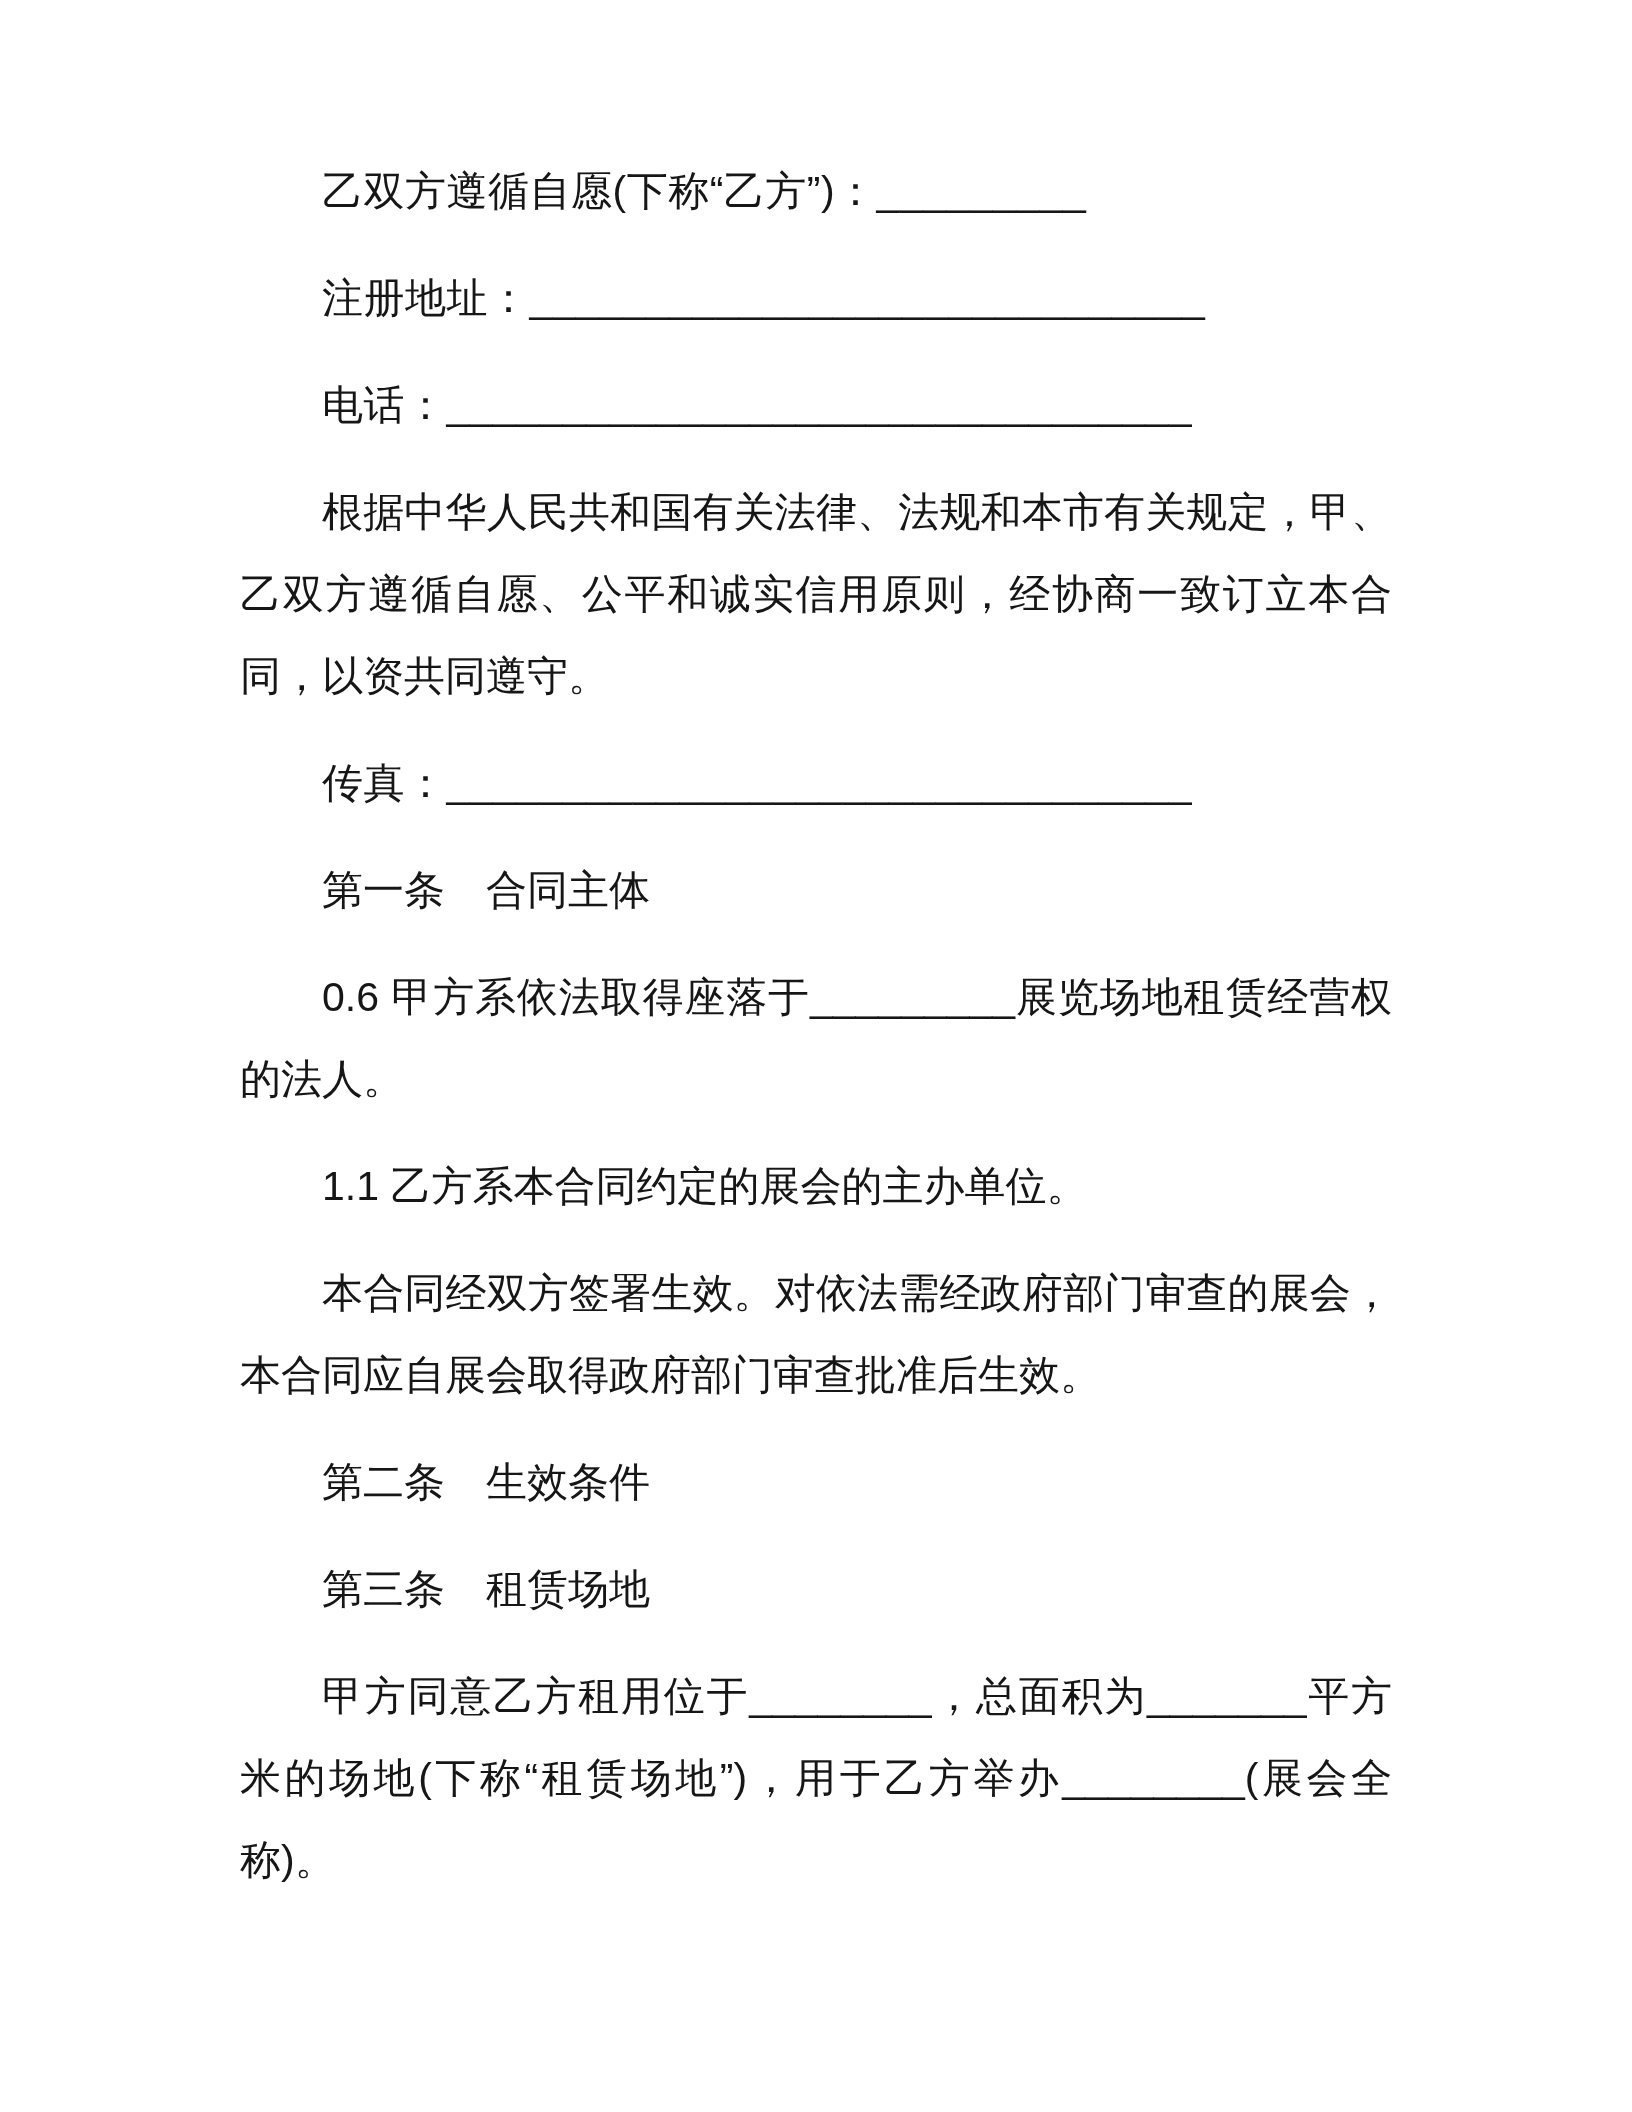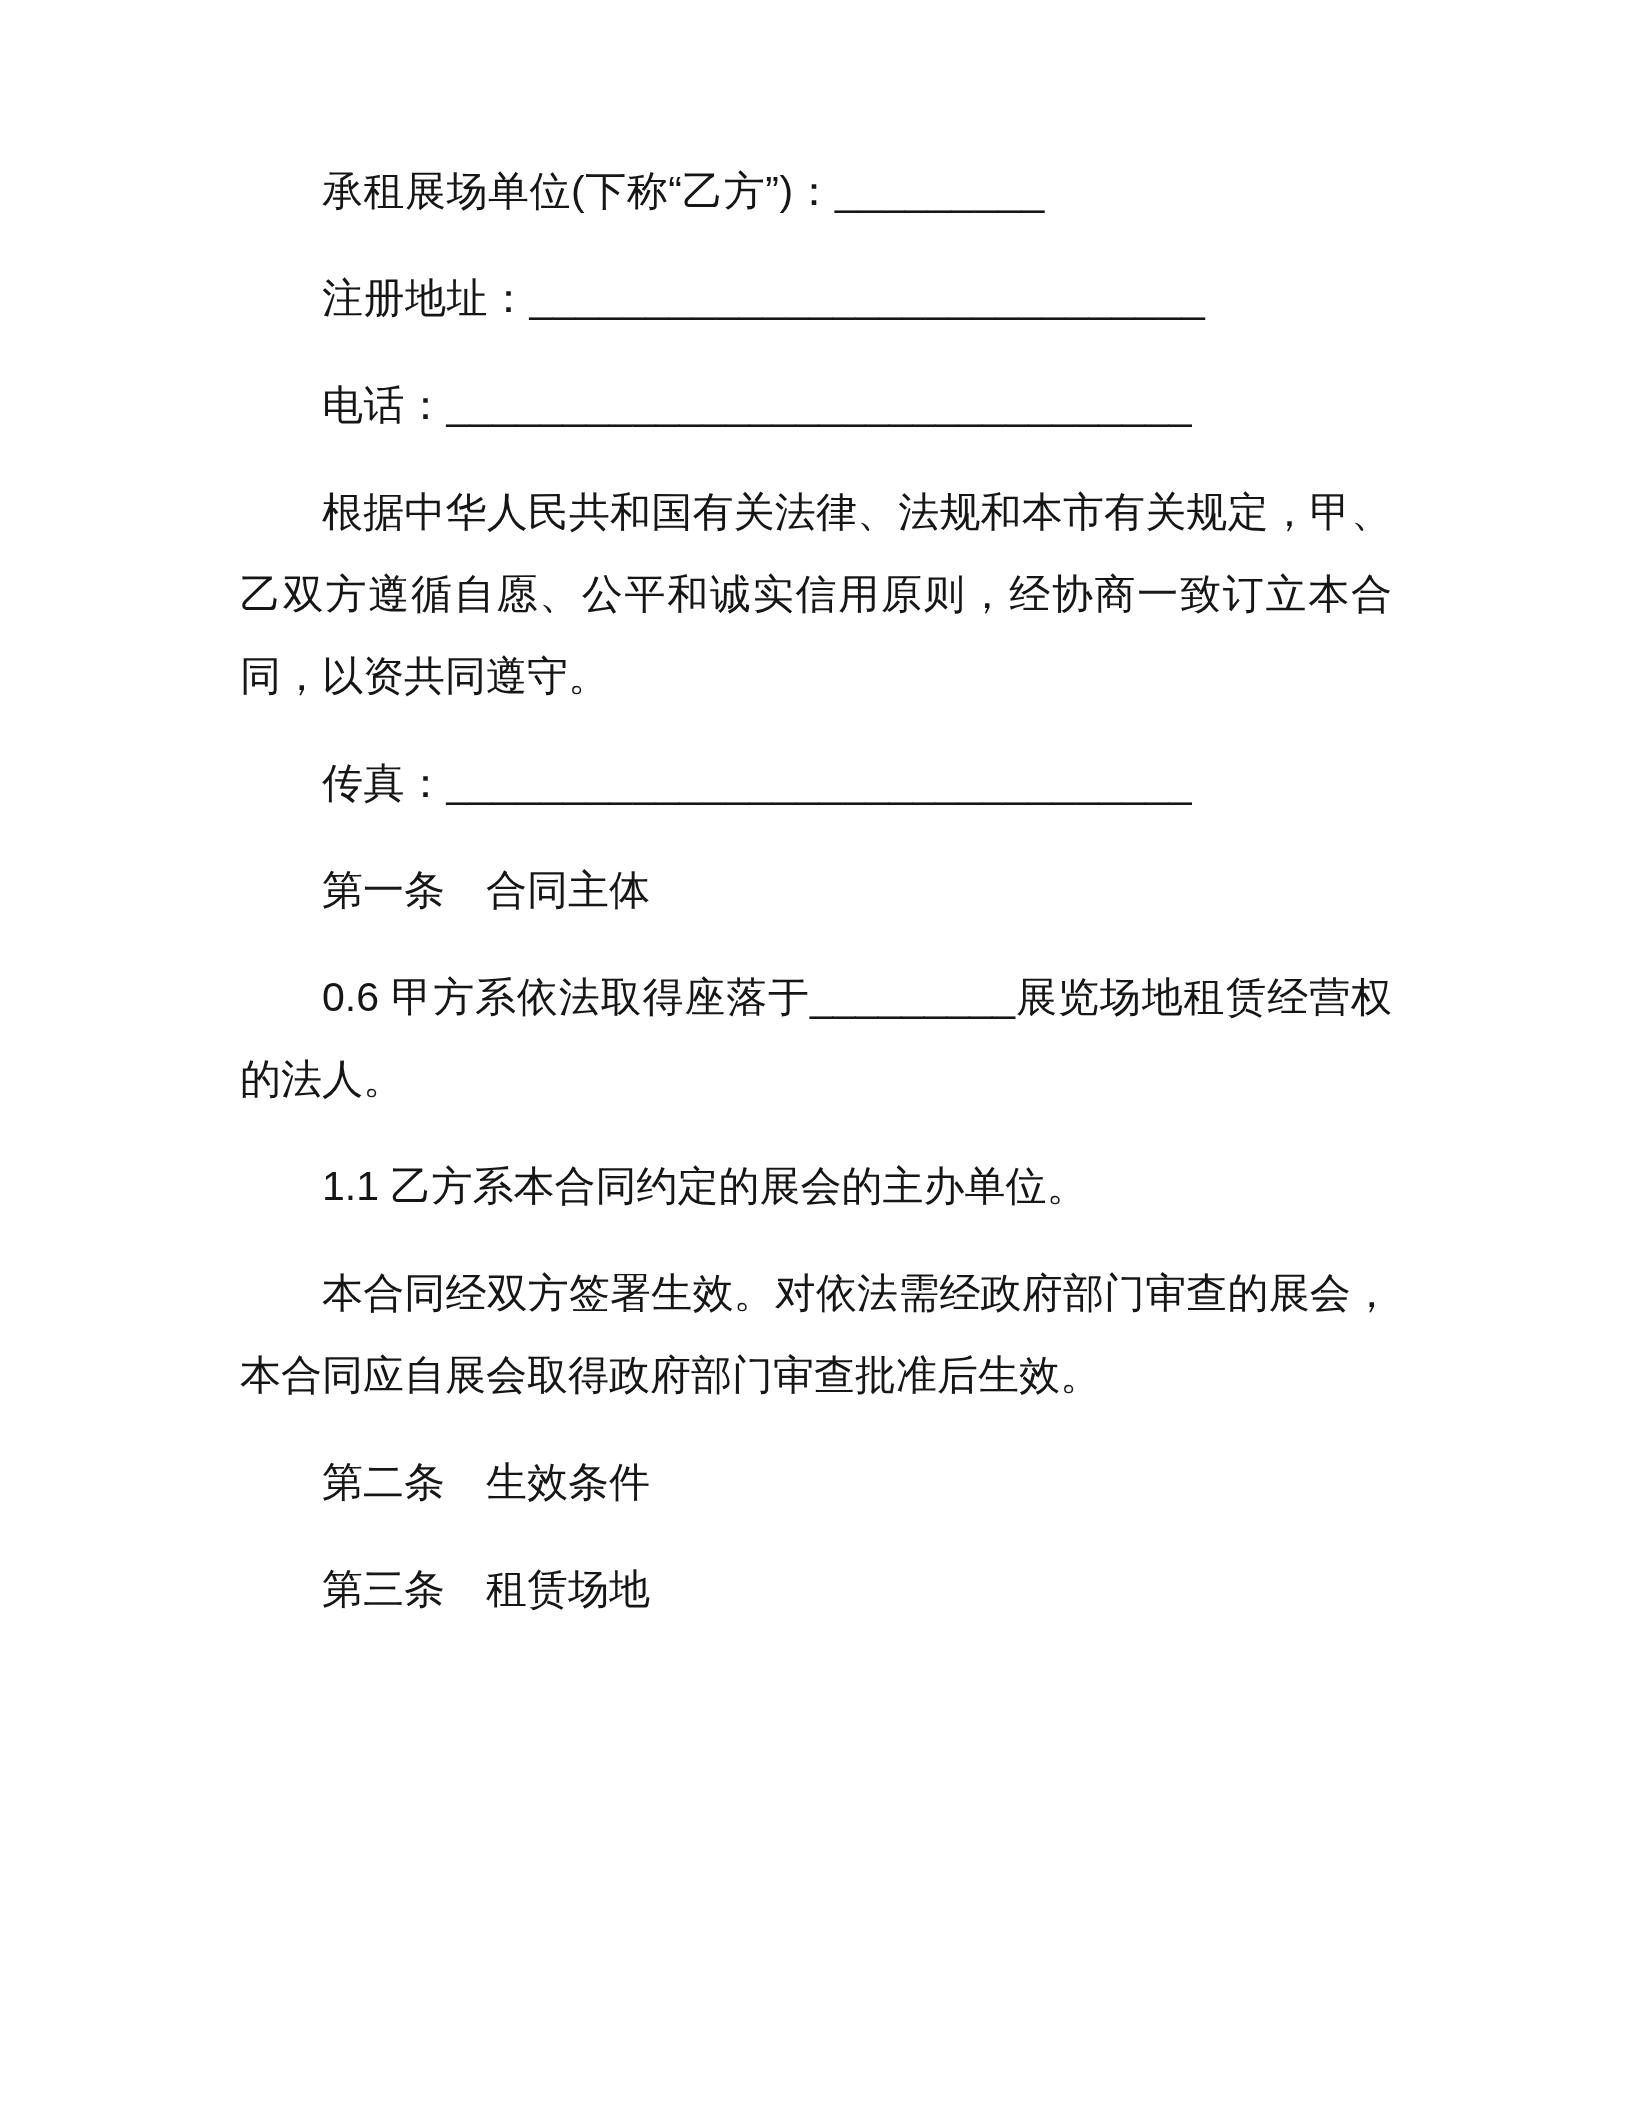--- a/index.html
+++ b/index.html
@@ -33,29 +33,30 @@
   .para.field {
     letter-spacing: 0.5px;
     white-space: nowrap;
   }
 </style>
 </head>
 <body>
 
 <div class="page">
 
-  <p class="para field">承租展场单位(下称“乙方”)：_________</p>
+  <p class="para field">乙双方遵循自愿(下称“乙方”)：_________</p>
   <p class="para field">注册地址：_____________________________</p>
   <p class="para field">电话：________________________________</p>
   <p class="para body">根据中华人民共和国有关法律、法规和本市有关规定，甲、乙双方遵循自愿、公平和诚实信用原则，经协商一致订立本合同，以资共同遵守。</p>
 
   <p class="para field">传真：________________________________</p>
 
   <p class="para heading">第一条　合同主体</p>
   <p class="para body">0.6 甲方系依法取得座落于_________展览场地租赁经营权的法人。</p>
   <p class="para body">1.1 乙方系本合同约定的展会的主办单位。</p>
 
   <p class="para body">本合同经双方签署生效。对依法需经政府部门审查的展会，本合同应自展会取得政府部门审查批准后生效。</p>
   <p class="para heading">第二条　生效条件</p>
 
   <p class="para heading">第三条　租赁场地</p>
+  <p class="para body">甲方同意乙方租用位于________，总面积为_______平方米的场地(下称“租赁场地”)，用于乙方举办________(展会全称)。</p>
 
 </div>
 
 </body></html>

